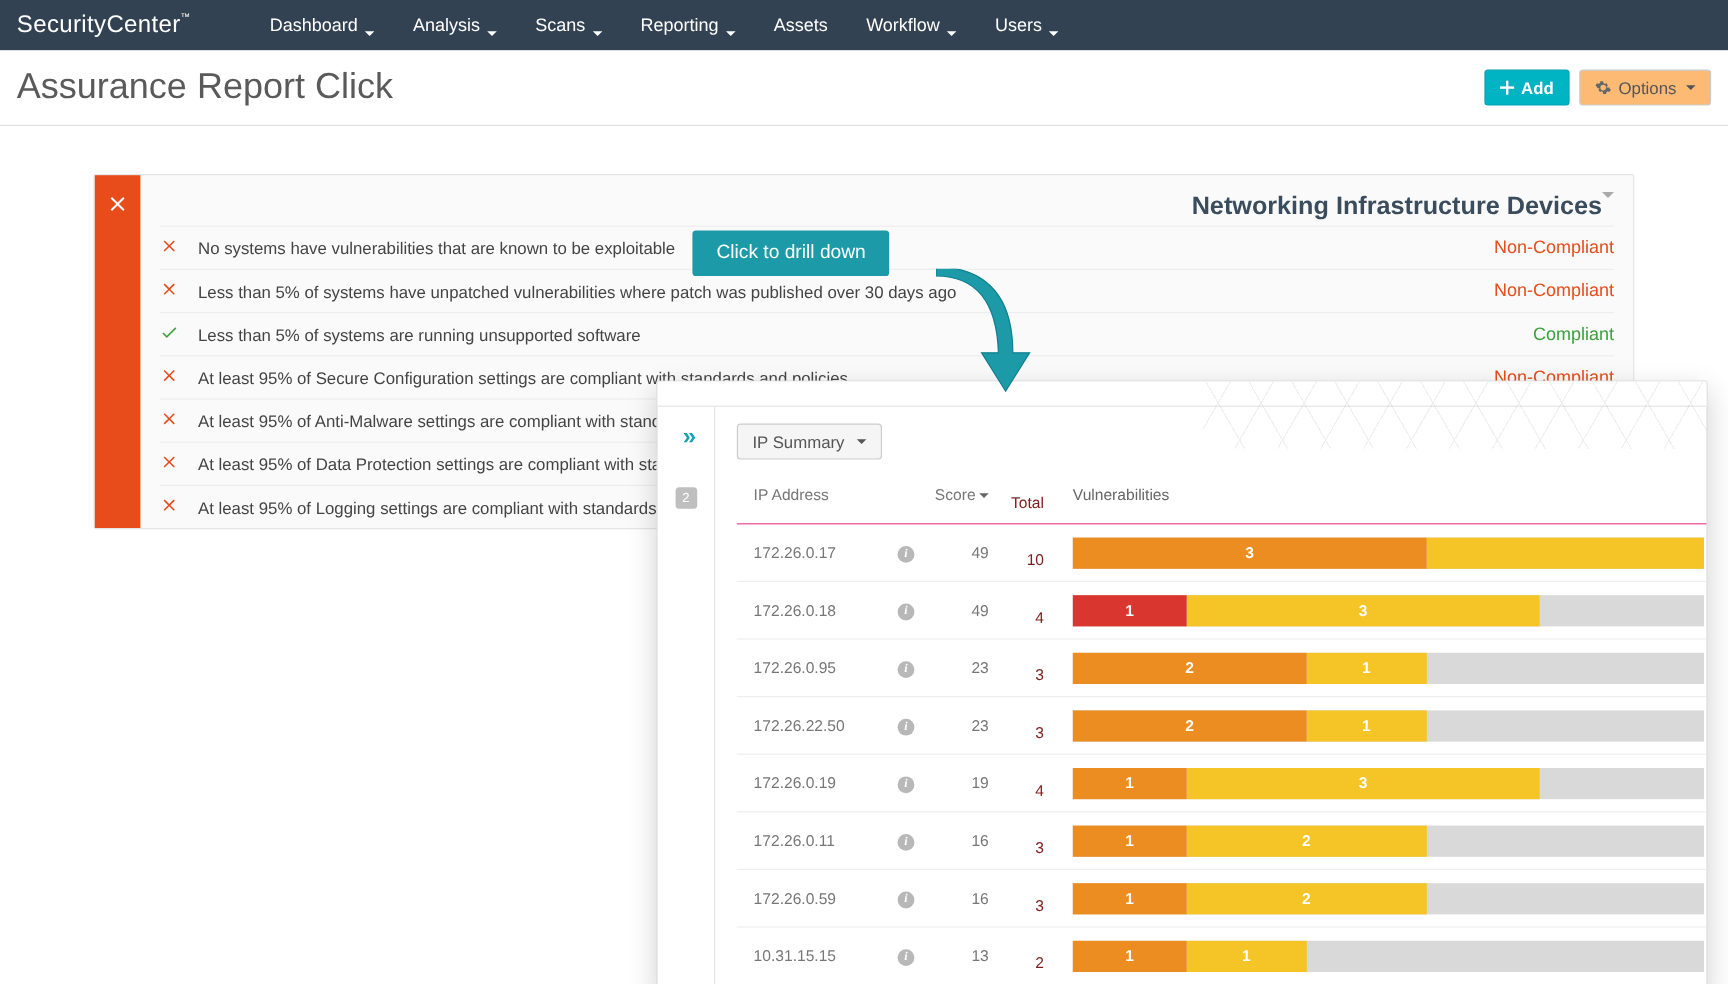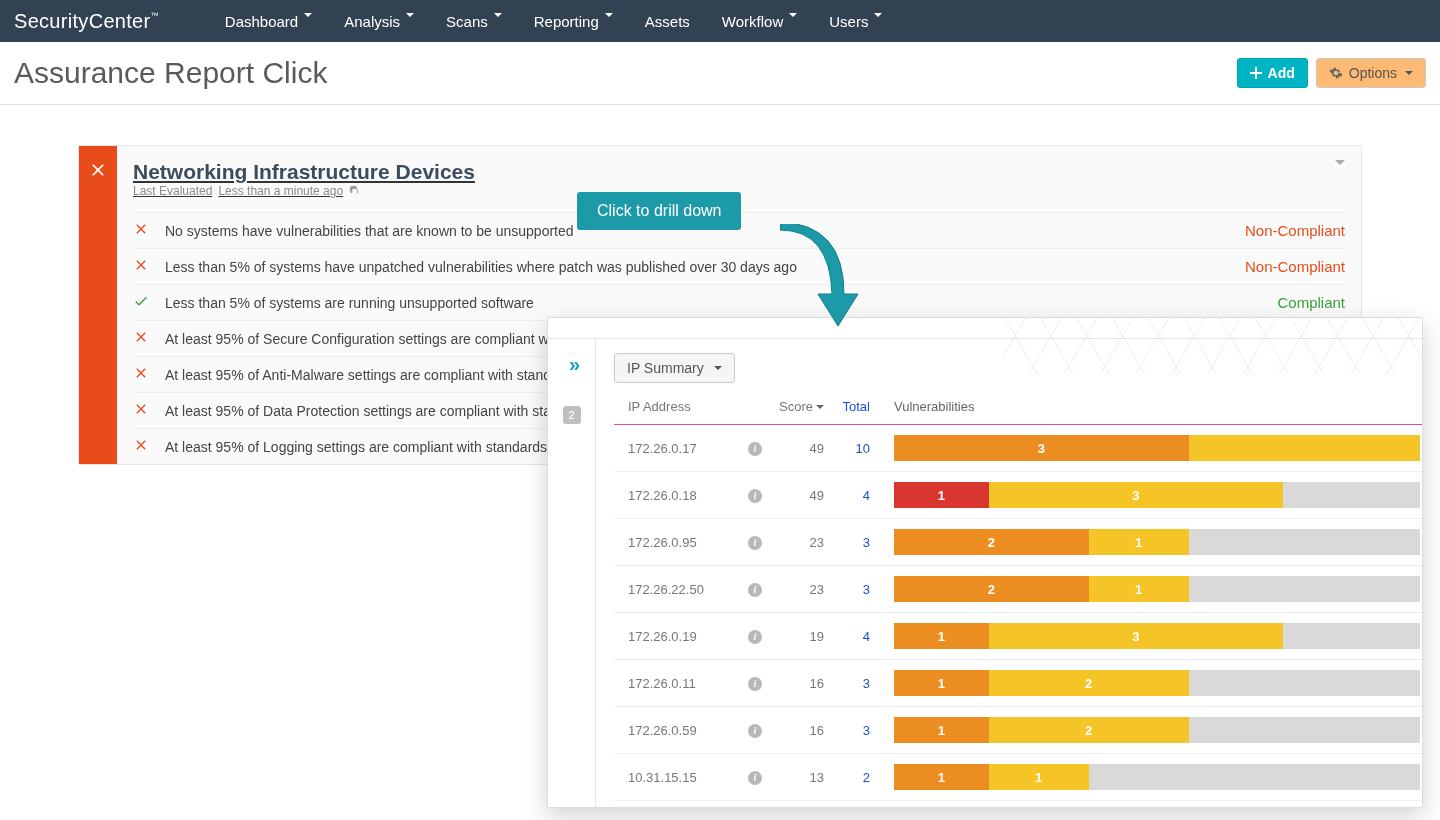--- a/index.html
+++ b/index.html
@@ -2,39 +2,39 @@
 <html><head>
 <meta charset="utf-8">
 <style>
   * { box-sizing: border-box; margin: 0; padding: 0; }
   body { font-family: -apple-system, "Helvetica Neue", Arial, sans-serif; font-size: 14px; color: #333; background: #fff; width: 1440px; height: 820px; overflow: hidden; position: relative; }
   
   .topnav { background: #334252; color: #fff; height: 42px; display: flex; align-items: center; padding: 12px 14px; }
   .brand { font-size: 20px; font-weight: 400; letter-spacing: 0.3px; margin-right: 50px; }
   .brand sup { font-size: 8px; vertical-align: 10px; }
   .nav-items { display: flex; gap: 0; }
-  .nav-item { color: #fff; padding: 10px 16px; font-size: 15px; cursor: pointer; display: flex; align-items: flex-start; gap: 4px; }
+  .nav-item { color: #fff; padding: 10px 16px; font-size: 15px; cursor: pointer; display: flex; align-items: flex-end; gap: 4px; }
   .caret { width: 0; height: 0; border-left: 4px solid transparent; border-right: 4px solid transparent; border-top: 4px solid #fff; display: inline-block; margin-left: 2px; }
   
   .page-header { background: #fff; border-bottom: 1px solid #e1e1e1; padding: 14px 14px 14px 14px; display: flex; justify-content: space-between; align-items: center; position: relative; }
   .page-title { font-size: 30px; font-weight: 300; color: #5a5a5a; }
   .page-actions { display: flex; gap: 8px; }
   .btn { border: 1px solid; border-radius: 3px; padding: 6px 12px; font-size: 14px; cursor: pointer; display: inline-flex; align-items: center; gap: 6px; }
   .btn-primary { background: #00b4c4; border-color: #00a3b3; color: #fff; font-weight: 600; }
   .btn-default { background: #fdba74; border-color: #ccc; color: #555; }
   .btn-default .caret { border-top-color: #555; }
   
   .hexbg { position: absolute; top: 44px; left: 760px; width: 660px; height: 56px; opacity: 0.18; pointer-events: none; background: repeating-linear-gradient(60deg, transparent 0 30px, #7dbb7d 30px 31px), repeating-linear-gradient(-60deg, transparent 0 30px, #7dbb7d 30px 31px), repeating-linear-gradient(0deg, transparent 0 52px, #7dbb7d 52px 53px); }
   
   .card-wrap { padding: 40px 78px 0 78px; }
   .card { display: flex; background: #fafafa; border: 1px solid #e5e5e5; border-radius: 2px; }
   .card-status { width: 38px; background: #e84c1a; display: flex; align-items: flex-start; justify-content: center; padding-top: 14px; }
   .card-status svg { width: 20px; height: 20px; fill: #fff; }
   .card-body { flex: 1; padding: 14px 16px 0 16px; }
-  .card-head { display: flex; justify-content: space-between; align-items: flex-start; margin-bottom: 4px; text-decoration: underline; }
+  .card-head { display: flex; justify-content: flex-end; align-items: flex-start; margin-bottom: 4px; }
   .card-title { font-size: 21px; font-weight: 600; color: #3b4c5d; }
   .card-sub { font-size: 12px; color: #8a8a8a; display: flex; align-items: center; gap: 6px; margin-bottom: 10px; }
   .policy-list { list-style: none; border-top: 1px solid #eee; }
   .policy { display: flex; align-items: center; padding: 8px 0; border-bottom: 1px solid #eee; gap: 14px; }
   .policy:last-child { border-bottom: none; }
   .picon { width: 18px; flex-shrink: 0; }
   .picon svg { width: 16px; height: 16px; }
   .ptext { flex: 1; color: #444; font-size: 14px; }
   .pstatus { font-size: 15px; }
   .nc { color: #e84c1a; }
@@ -54,21 +54,21 @@
   .side-badge { background: #bfbfbf; color: #fff; font-size: 11px; width: 18px; height: 18px; border-radius: 3px; display: flex; align-items: center; justify-content: center; }
   .drill-main { flex: 1; padding: 14px 0 6px 18px; }
   .dropdown { display: inline-flex; align-items: center; gap: 8px; border: 1px solid #ccc; background: #f5f5f5; border-radius: 3px; padding: 6px 12px; font-size: 14px; color: #555; cursor: pointer; margin-bottom: 6px; }
   .dropdown .caret { border-top-color: #555; }
   .vtable { width: 100%; }
   .vhead, .vrow { display: flex; align-items: center; padding: 10px 0 10px 14px; border-bottom: 1px solid #eee; font-size: 13px; }
   .vhead { color: #666; border-bottom: 1px solid #ec4899; }
   .col-ip { width: 120px; color: #777; }
   .col-info { width: 24px; }
   .col-score { width: 70px; text-align: right; padding-right: 18px; color: #777; }
-  .col-total { width: 52px; text-align: right; padding-right: 24px; color: #1d4ed8; }
+  .col-total { width: 52px; text-align: right; padding-right: 24px; color: #7f1d1d; margin-top: 12px; }
   .col-bar { flex: 1; padding-right: 2px; }
   .col-score.h { display: flex; align-items: center; gap: 3px; justify-content: flex-end; }
   .sort-caret { width: 0; height: 0; border-left: 4px solid transparent; border-right: 4px solid transparent; border-top: 4px solid #666; display: inline-block; }
   .info-icon { width: 14px; height: 14px; border-radius: 50%; background: #b8b8b8; color: #fff; font-size: 10px; font-weight: bold; display: inline-flex; align-items: center; justify-content: center; font-style: italic; font-family: Georgia, serif; }
   .bar { height: 26px; background: #d9d9d9; display: flex; width: 100%; }
   .seg { height: 100%; display: flex; align-items: center; justify-content: center; color: #fff; font-size: 13px; font-weight: 600; }
   .crit { background: #d9362f; }
   .high { background: #ec8d22; }
   .med  { background: #f5c426; }
   .hexbg2 { position: absolute; top: 0; right: 0; width: 420px; height: 56px; opacity: 0.12; pointer-events: none; background: repeating-linear-gradient(60deg, transparent 0 30px, #888 30px 31px), repeating-linear-gradient(-60deg, transparent 0 30px, #888 30px 31px); }
@@ -116,36 +116,29 @@
   <div class="card">
     <div class="card-status">
       <svg viewBox="0 0 24 24">
           <path d="M19 6.4L17.6 5 12 10.6 6.4 5 5 6.4 10.6 12 5 17.6 6.4 19 12 13.4 17.6 19 19 17.6 13.4 12z"></path>
         </svg>
     </div>
     <div class="card-body">
       <div class="card-head">
         <div>
           <div class="card-title">Networking Infrastructure Devices</div>
-          <div class="card-sub">
-            <span>Last Evaluated</span>
-            <span>Less than a minute ago</span>
-            <svg class="refresh-icon" viewBox="0 0 24 24" fill="#999">
-                <path d="M17.6 6.4A8 8 0 104 12H1l4 4 4-4H6a6 6 0 1111.2 3l1.5 1.3A8 8 0 0017.6 6.4z"></path>
-              </svg>
-          </div>
         </div>
         <span class="chev-small"></span>
       </div>
       <ul class="policy-list" id="policy-list">
           <li class="policy">
             <span class="picon"><svg viewBox="0 0 24 24" fill="#e84c1a">
                 <path d="M19 6.4L17.6 5 12 10.6 6.4 5 5 6.4 10.6 12 5 17.6 6.4 19 12 13.4 17.6 19 19 17.6 13.4 12z"></path>
               </svg></span>
-            <span class="ptext">No systems have vulnerabilities that are known to be unsupported</span>
+            <span class="ptext">No systems have vulnerabilities that are known to be exploitable</span>
             <span class="pstatus nc">Non-Compliant</span>
           </li>
           <li class="policy">
             <span class="picon"><svg viewBox="0 0 24 24" fill="#e84c1a">
                 <path d="M19 6.4L17.6 5 12 10.6 6.4 5 5 6.4 10.6 12 5 17.6 6.4 19 12 13.4 17.6 19 19 17.6 13.4 12z"></path>
               </svg></span>
             <span class="ptext">Less than 5% of systems have unpatched vulnerabilities where patch was published over 30 days ago</span>
             <span class="pstatus nc">Non-Compliant</span>
           </li>
           <li class="policy">

